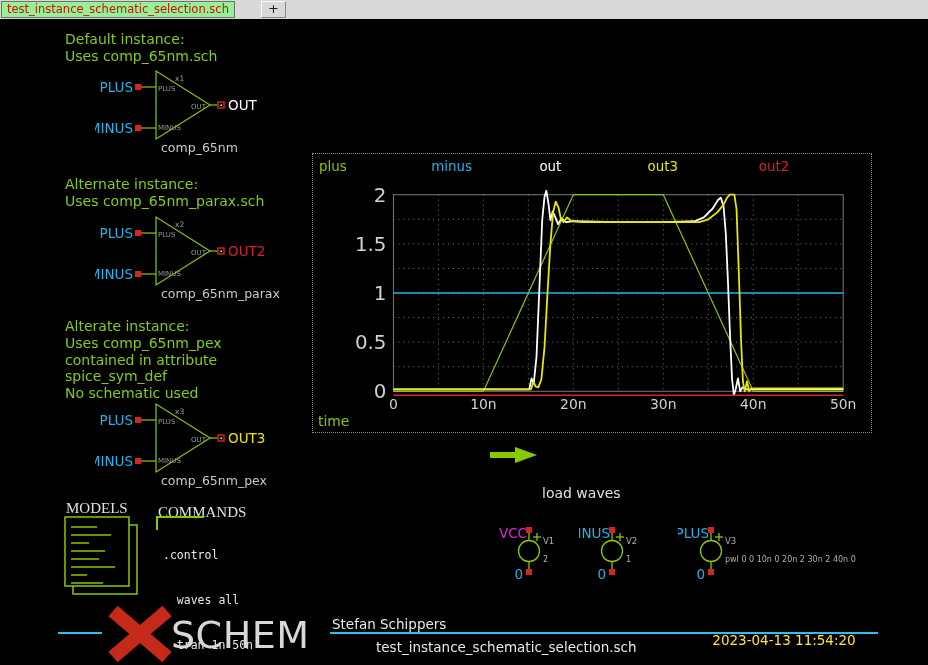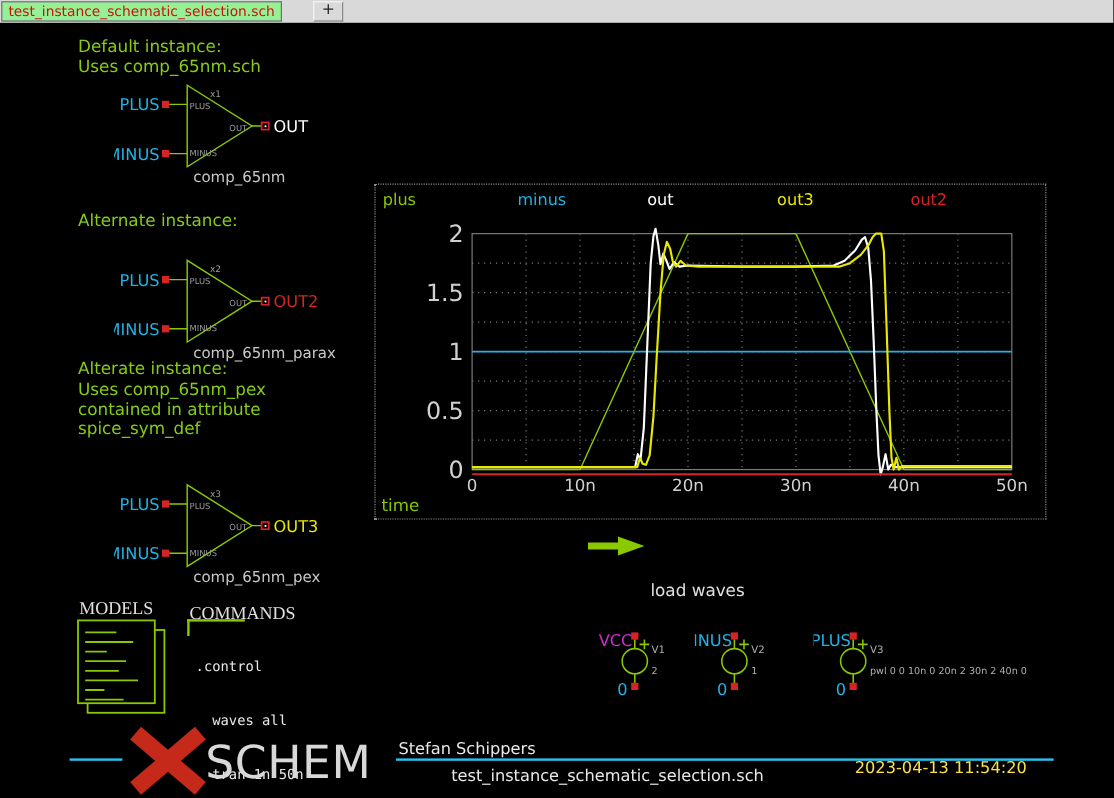--- a/index.html
+++ b/index.html
@@ -44,26 +44,28 @@
   <div class="abs" id="tab">test_instance_schematic_selection.sch</div>
   <div class="abs" id="newtab">+</div>
 </div>
 
 <div class="abs heading" style="top:31px">
   <div>Default instance:</div>
   <div>Uses comp_65nm.sch</div>
 </div>
 <div class="abs heading" style="top:176px">
   <div>Alternate instance:</div>
-</div>
-<div class="abs heading" style="top:300px">
+  <div>Uses comp_65nm_parax.sch</div>
+</div>
+<div class="abs heading" style="top:318px">
   <div>Alterate instance:</div>
   <div>Uses comp_65nm_pex</div>
   <div>contained in attribute</div>
   <div>spice_sym_def</div>
+  <div>No schematic used</div>
 </div>
 
 <svg class="abs comp-sym" style="left:95px;top:66px" width="210" height="92" viewBox="0 0 210 92">
     <polygon points="61,5 61,73 115,39" fill="none" stroke="#8ac800" stroke-width="1.2"></polygon>
     <line x1="46" y1="21" x2="61" y2="21" stroke="#8ac800" stroke-width="1.2"></line>
     <line x1="46" y1="62" x2="61" y2="62" stroke="#8ac800" stroke-width="1.2"></line>
     <line x1="115" y1="39" x2="124" y2="39" stroke="#8ac800" stroke-width="1.2"></line>
     <rect x="40" y="18" width="6" height="6" fill="#d62424"></rect>
     <rect x="40" y="59" width="6" height="6" fill="#d62424"></rect>
     <rect x="123" y="36" width="6" height="6" fill="#000" stroke="#d62424" stroke-width="1.4"></rect>

